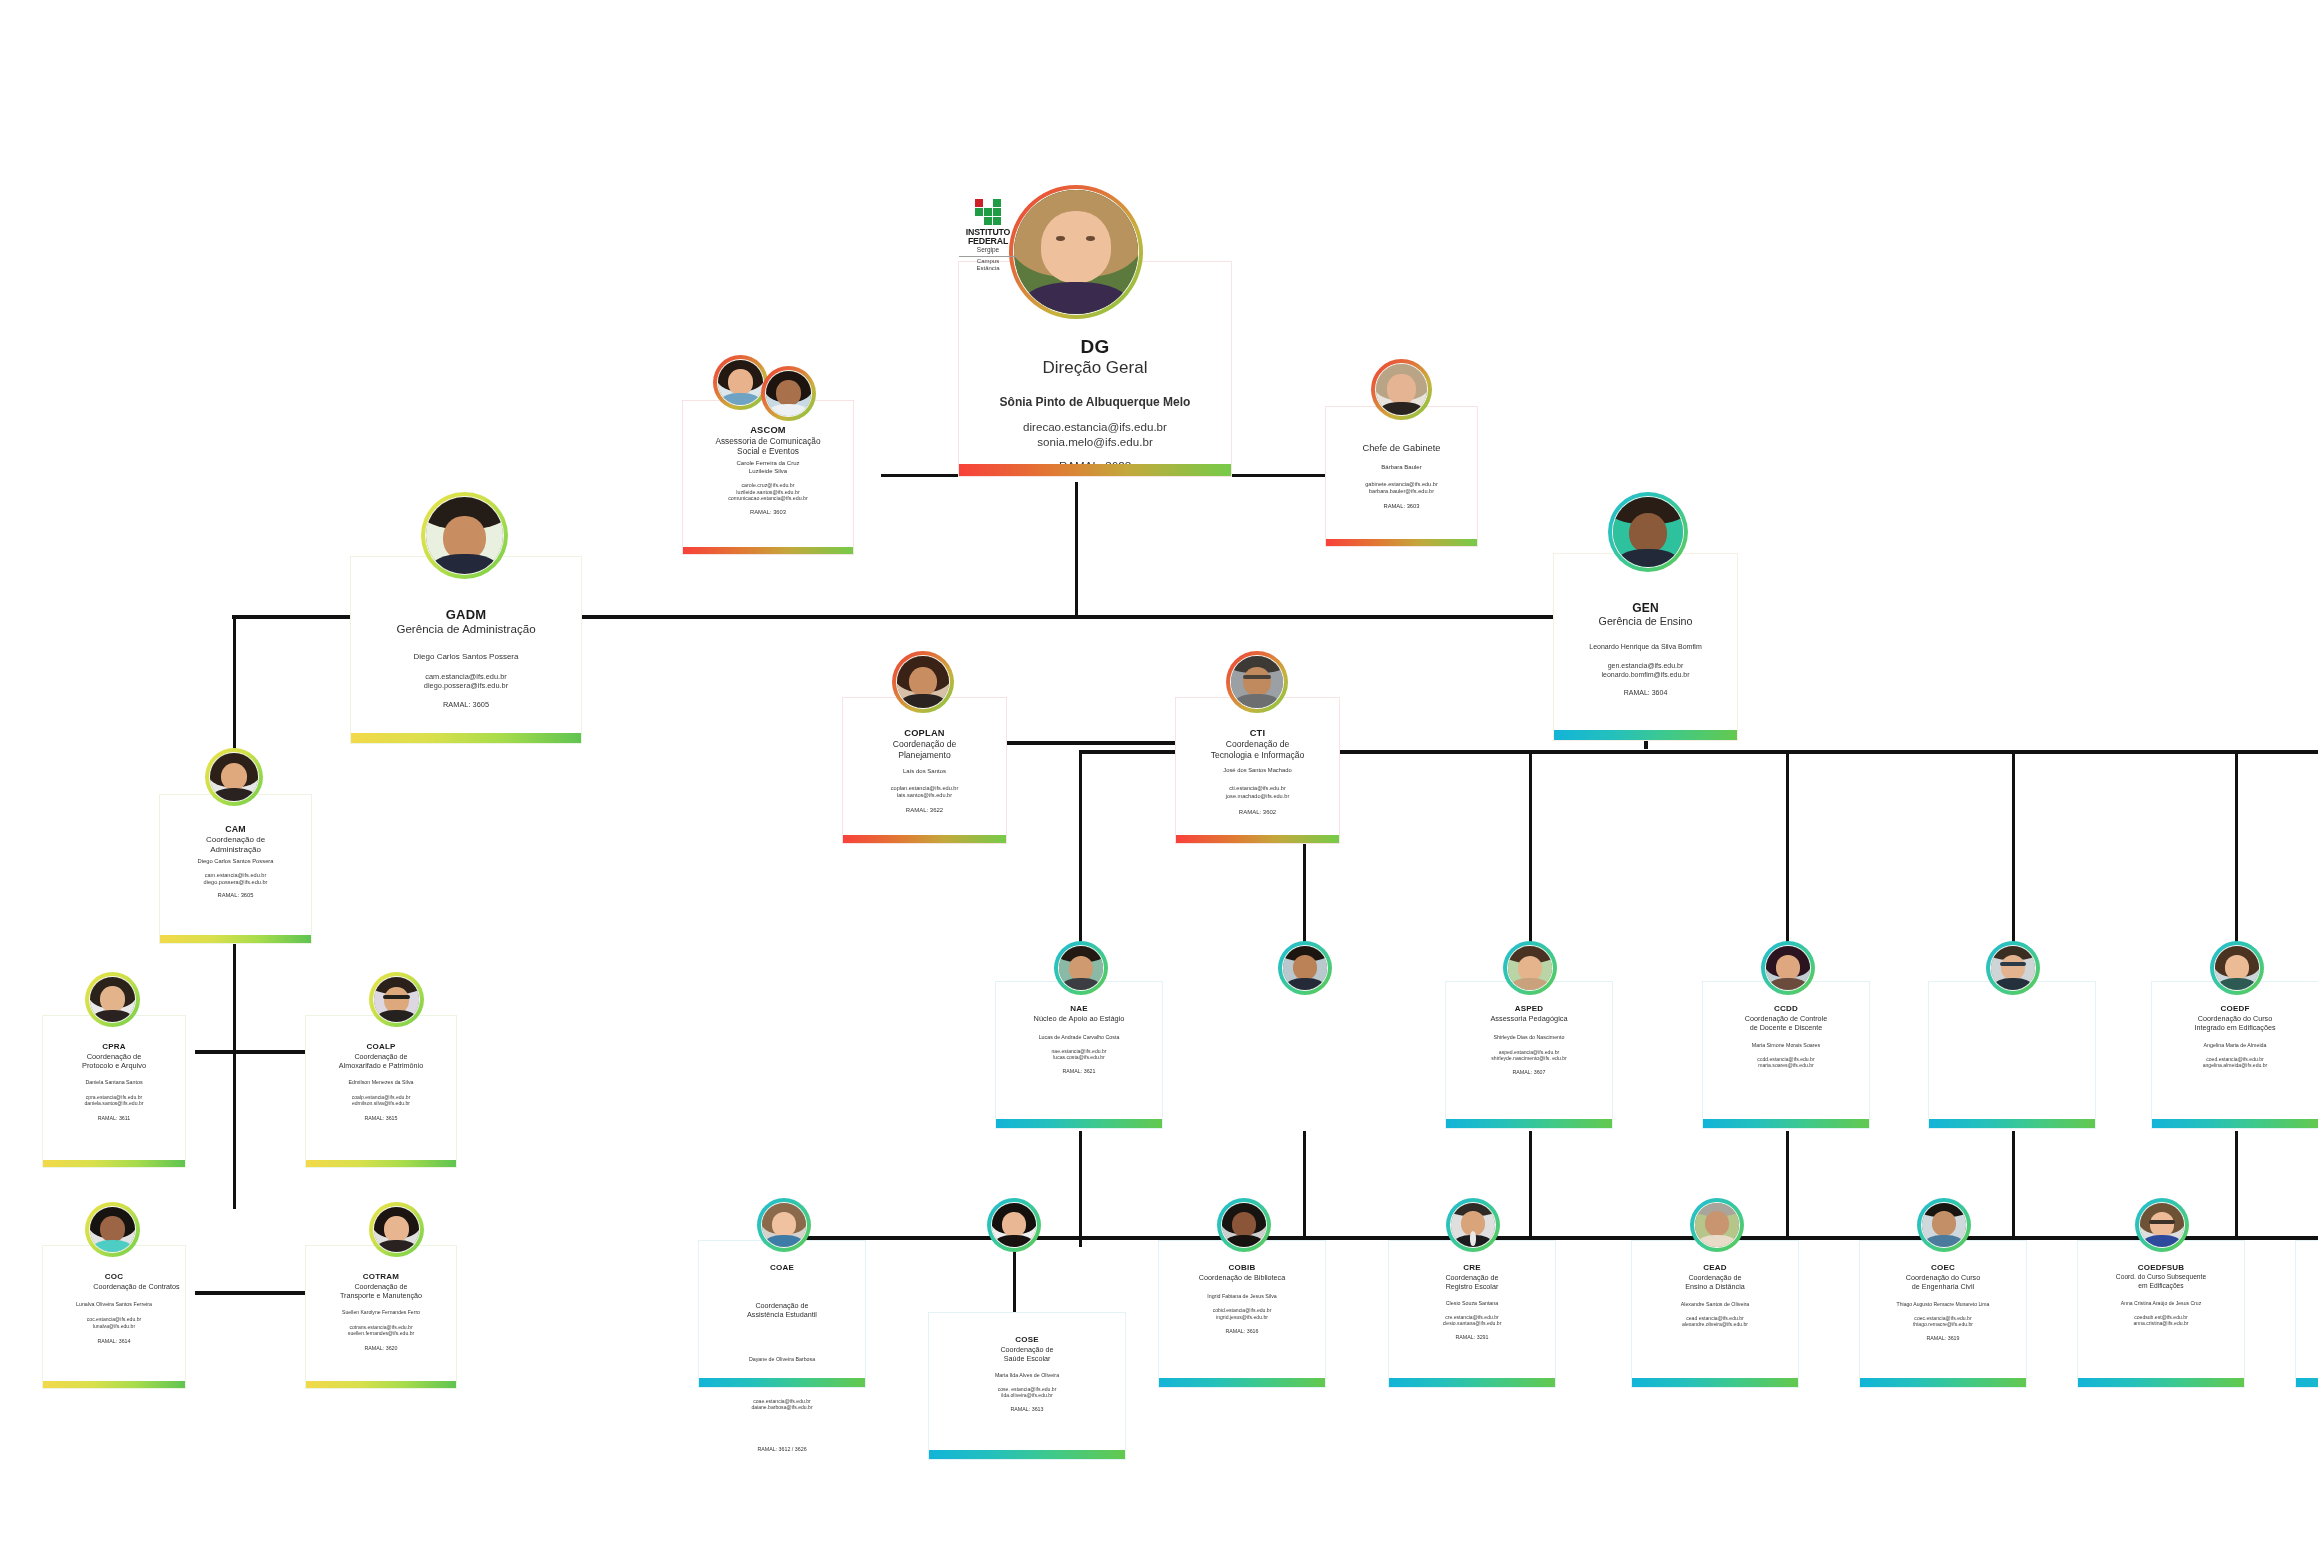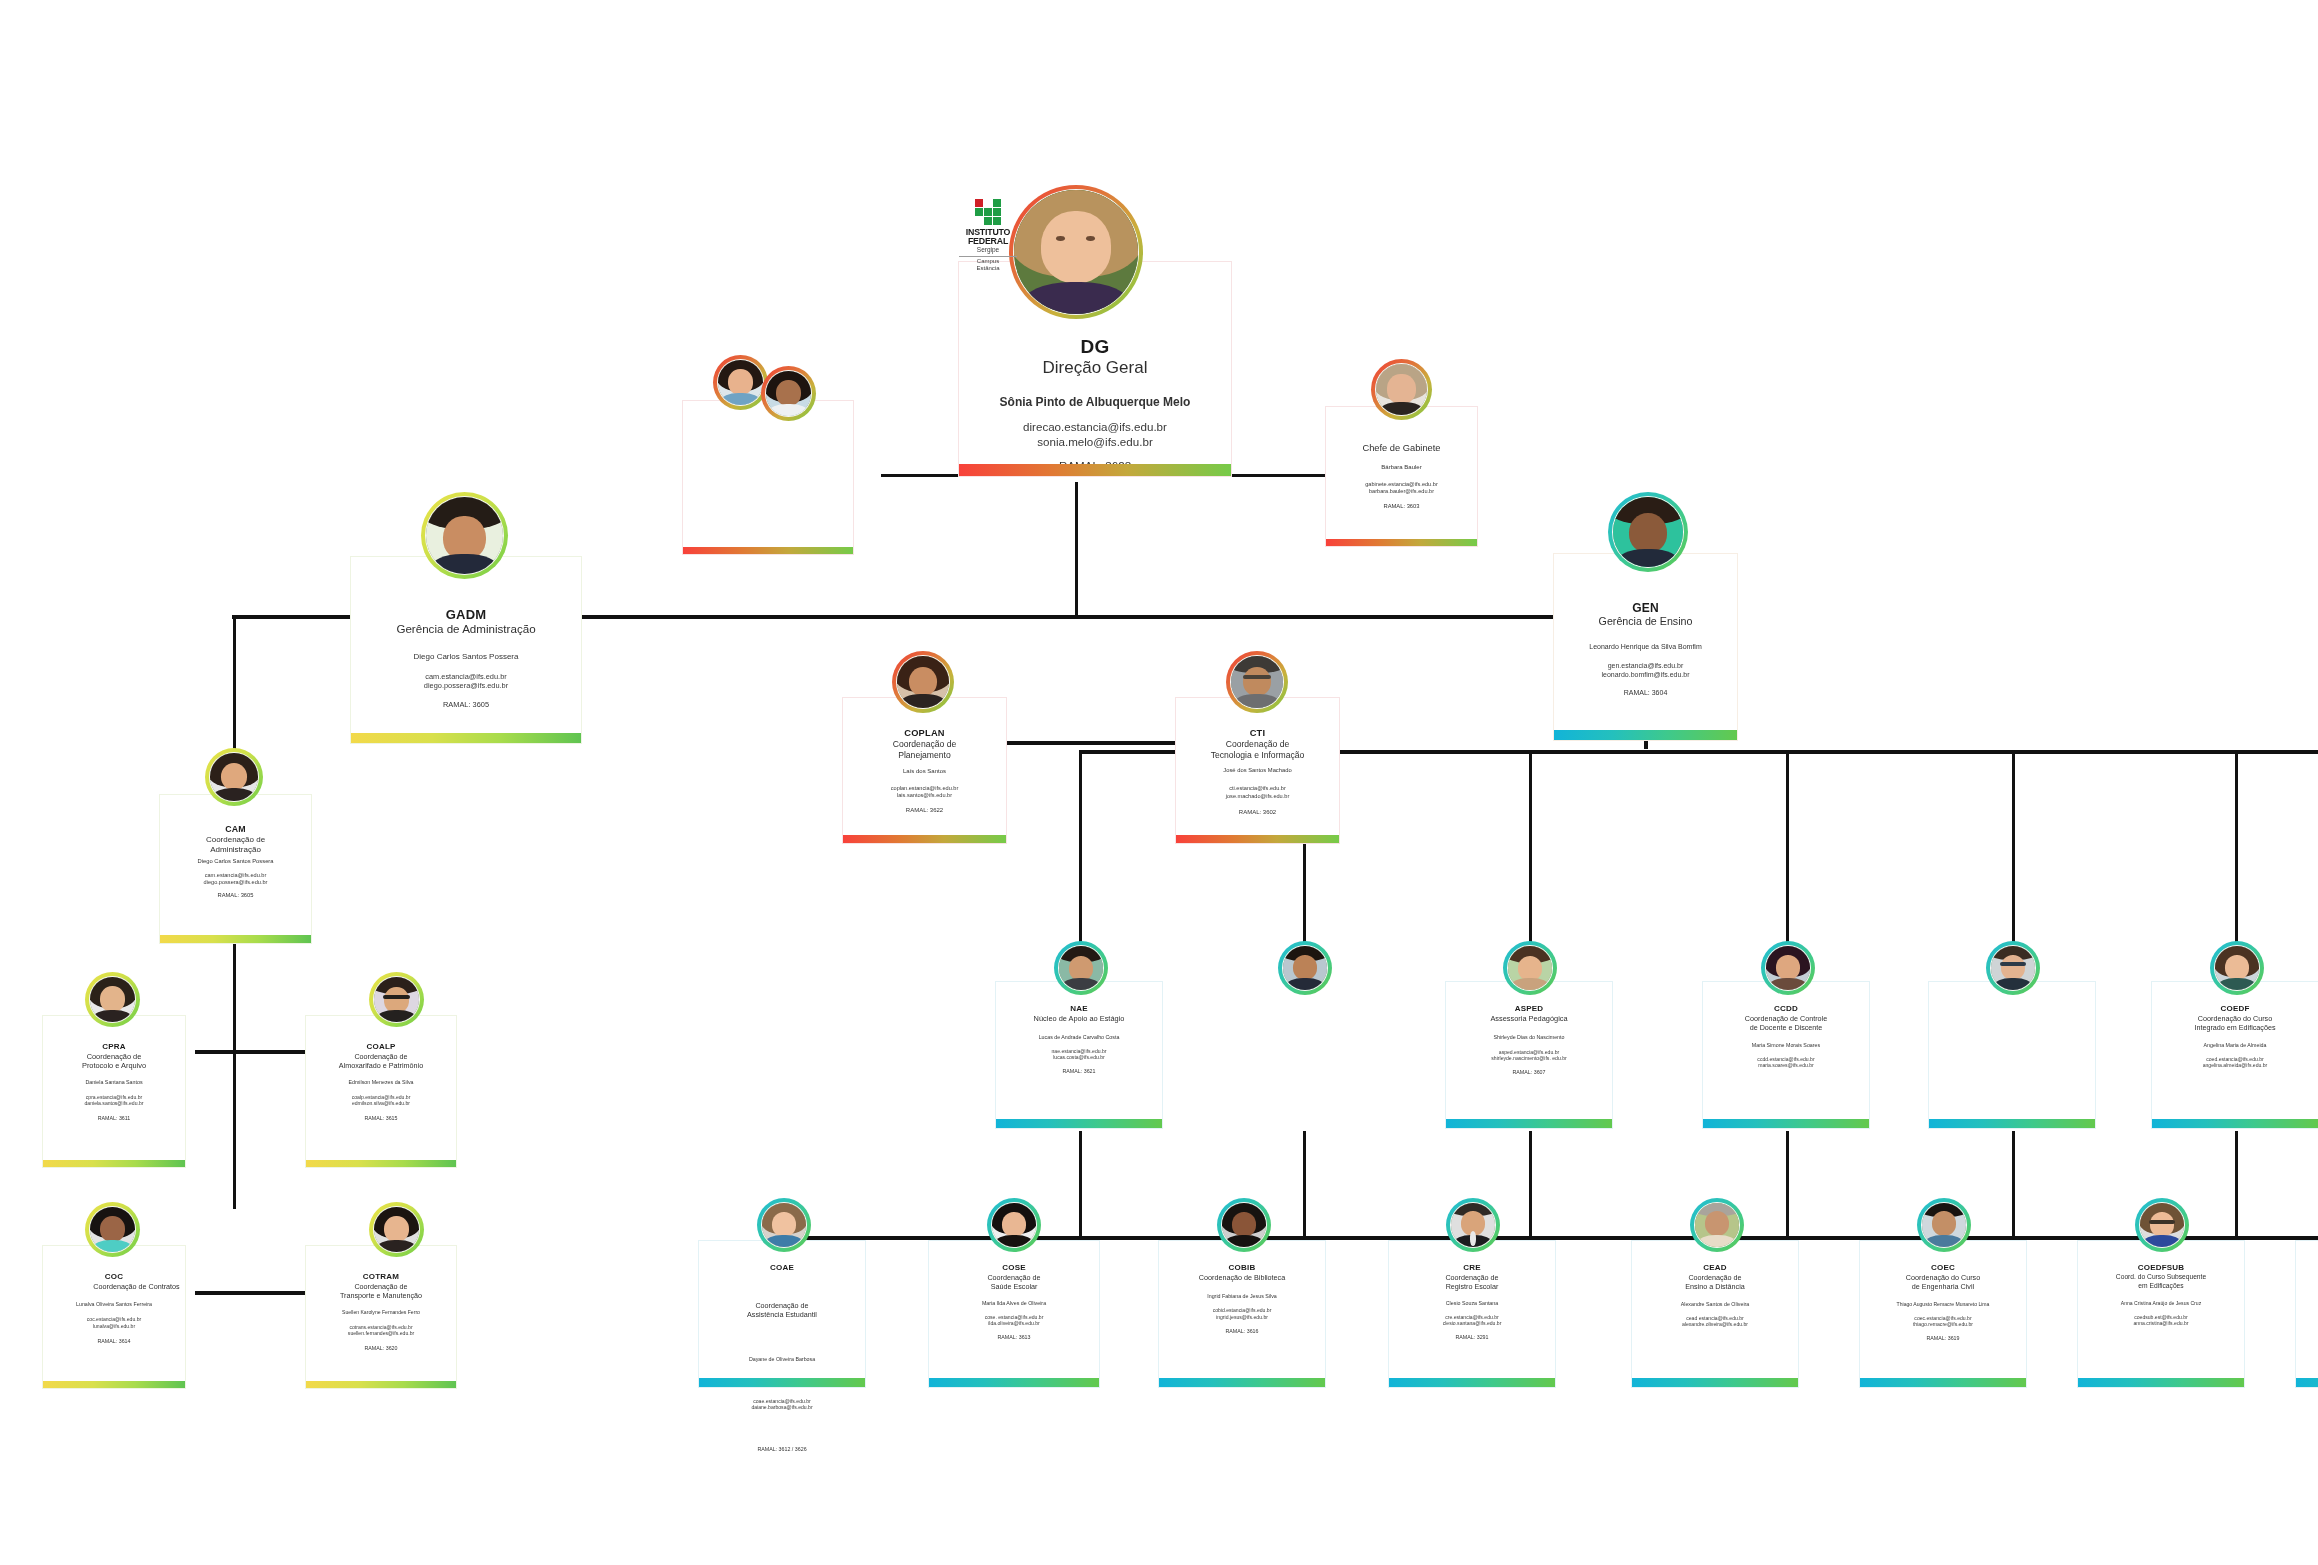--- a/index.html
+++ b/index.html
@@ -188,20 +188,31 @@
   <div class="avatar g-warm" style="left:761px; top:366px; width:55px; height:55px;">
     <div class="inner">
         <div class="face" style="background:#c8dbe5;">
       <div class="hairA" style="background:#1d140f;"></div>
       <div class="headA" style="background:#a8714c;"></div>
       <div class="bodyA" style="background:#eef1f3;"></div>
     </div>
       </div>
   </div>
   <div class="card border-pink" style="left:682px; top:400px; width:172px; height:155px;">
+    <div class="card-body" style="padding:24px 6.5px 0;">
+      <div class="abbr" style="font-size:9.3px; line-height:11px;">ASCOM</div>
+      <div class="full" style="font-size:8.3px; line-height:10.2px; white-space:pre-line;">Assessoria de Comunicação
+Social e Eventos</div>
+      <div class="person" style="font-size:6px; line-height:7.4px; margin-top:3.7px; white-space:pre-line;">Carole Ferreira da Cruz
+Luzileide Silva</div>
+      <div class="mails" style="font-size:5.3px; line-height:6.5px; margin-top:7.4px; white-space:pre-line;">carole.cruz@ifs.edu.br
+luzileide.santos@ifs.edu.br
+comunicacao.estancia@ifs.edu.br</div>
+      <div class="ramal" style="font-size:5.8px; line-height:7px; margin-top:7.4px;">RAMAL: 3603</div>
+    </div>
     <div class="bar bar-warm" style="height:7.4px;"></div>
   </div>
 
   <div class="avatar g-warm" style="left:1371px; top:359px; width:61px; height:61px;">
     <div class="inner">
         <div class="face" style="background:#e8e4dd;">
       <div class="hairA" style="background:#b9a486;"></div>
       <div class="headA" style="background:#e4b493;"></div>
       <div class="bodyA" style="background:#2a2420;"></div>
     </div>
@@ -549,21 +560,21 @@
 
   <div class="avatar g-teal" style="left:987px; top:1198px; width:54px; height:54px;">
     <div class="inner">
         <div class="face" style="background:#efefef;">
       <div class="hairA" style="background:#14100e;"></div>
       <div class="headA" style="background:#e9b793;"></div>
       <div class="bodyA" style="background:#17120f;"></div>
     </div>
       </div>
   </div>
-  <div class="card border-ice" style="left:928px; top:1240px; width:172px; height:148px;">
+  <div class="card border-ice" style="left:928px; top:1312px; width:198px; height:148px;">
     <div class="card-body" style="padding:22px 3.7px 0;">
       <div class="abbr" style="font-size:8px; line-height:9.7px;">COSE</div>
       <div class="full" style="font-size:7.2px; line-height:9.3px; white-space:pre-line;">Coordenação de
 Saúde Escolar</div>
       <div class="person" style="font-size:5.3px; line-height:7px; margin-top:8.3px;">Maria Ilda Alves de Oliveira</div>
       <div class="mails" style="font-size:5.1px; line-height:6.5px; margin-top:7.4px; white-space:pre-line;">cose. estancia@ifs.edu.br
 ilda.oliveira@ifs.edu.br</div>
       <div class="ramal" style="font-size:5.3px; line-height:7px; margin-top:7.4px;">RAMAL: 3613</div>
     </div>
     <div class="bar bar-teal" style="height:9.3px;"></div>

